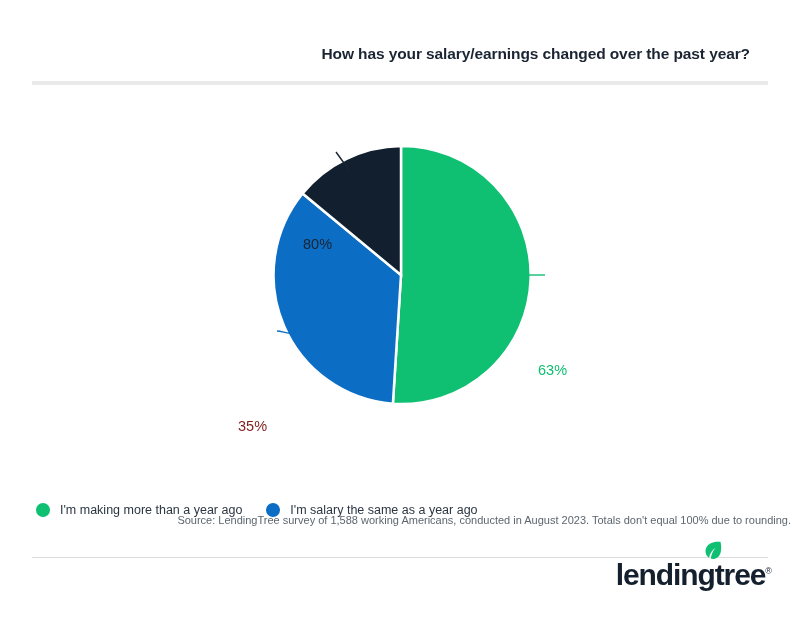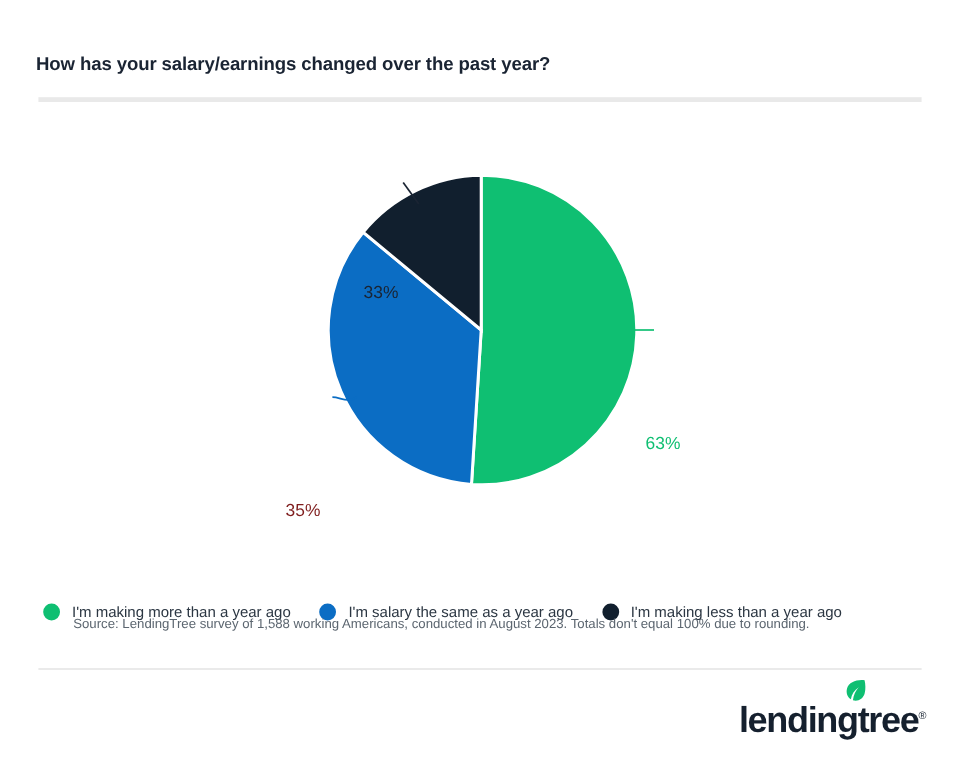--- a/index.html
+++ b/index.html
@@ -12,20 +12,21 @@
     height: 631px;
     position: relative;
     font-family: "Liberation Sans", sans-serif;
     color: #1a2433;
     overflow: hidden;
   }
 
   .page {
     position: absolute;
     inset: 0;
+    text-align: right;
   }
 
   
   .chart-title {
     position: absolute;
     left: 30px;
     top: 44px;
     width: 720px;
     font-size: 15.5px;
     font-weight: bold;
@@ -127,21 +128,21 @@
     position: absolute;
     left: 32px;
     top: 557px;
     width: 736px;
     height: 1px;
     background: #dcdcdc;
   }
   .brand-logo {
     position: absolute;
     right: 28px;
-    top: 578px;
+    top: 553px;
     height: 40px;
     display: flex;
     align-items: center;
   }
   .brand-wordmark {
     position: relative;
     font-size: 30px;
     font-weight: bold;
     letter-spacing: -1.1px;
     color: #15202e;
@@ -183,36 +184,32 @@
       </g>
       <g fill="none">
         <path stroke="#0fbf72" stroke-width="1.4" d="M 528 175 L 545 175"></path>
         <path stroke="#0b6dc4" stroke-width="1.4" d="M 297 231 C 289 236 284 231 277 231"></path>
         <path stroke="#1a2433" stroke-width="1.4" d="M 349 70 L 336 52"></path>
       </g>
     </svg>
 
     <div class="slice-label label-51">63%</div>
     <div class="slice-label label-35">35%</div>
-    <div class="slice-label label-15">33%</div>
+    <div class="slice-label label-15">80%</div>
   </div>
 
   <div class="legend">
     <div class="legend-item">
       <span class="legend-dot" style="background:#0fbf72"></span>
       <span class="legend-label">I'm making more than a year ago</span>
     </div>
     <div class="legend-item">
       <span class="legend-dot" style="background:#0b6dc4"></span>
       <span class="legend-label">I'm salary the same as a year ago</span>
     </div>
-    <div class="legend-item">
-      <span class="legend-dot" style="background:#111f2e"></span>
-      <span class="legend-label">I'm making less than a year ago</span>
-    </div>
   </div>
 
   <div class="source-note">Source: LendingTree survey of 1,588 working Americans, conducted in August 2023. Totals don't equal 100% due to rounding.</div>
 
   <div class="footer-rule"></div>
 
   <div class="brand-logo">
     <span class="brand-wordmark">
       <svg class="brand-leaf" viewBox="0 0 20 21">
         <path d="M18.4 0.8 C 11.5 0.0 4.6 2.4 3.0 8.2 C 1.9 12.2 3.6 16.1 6.4 17.6 C 7.0 13.6 9.4 9.6 13.3 7.1 C 10.6 10.2 8.7 13.9 8.2 18.5 C 12.6 19.9 17.2 17.2 18.5 12.3 C 19.5 8.5 19.2 4.2 18.4 0.8 Z" fill="#0fbf72"></path>

